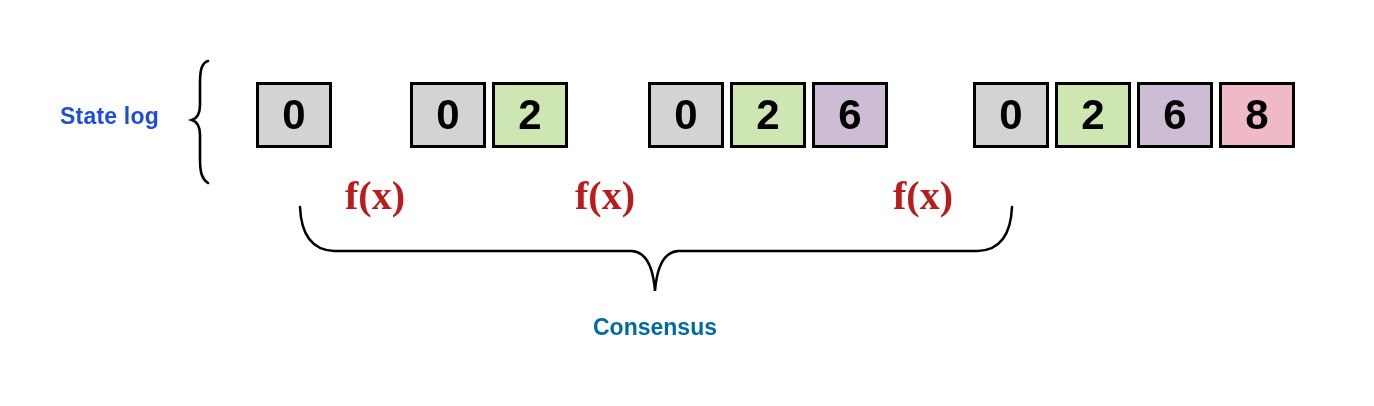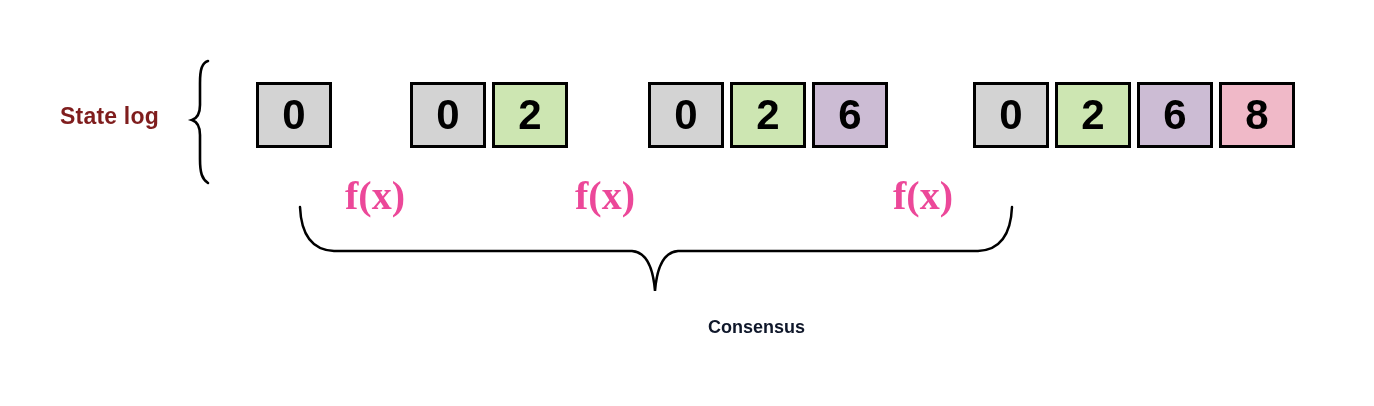--- a/index.html
+++ b/index.html
@@ -15,21 +15,21 @@
     background: #ffffff;
     overflow: hidden;
   }
   .state-log-label {
     position: absolute;
     left: 60px;
     top: 103px;
     width: 116px;
     font-size: 23px;
     font-weight: bold;
-    color: #7f1d1d;
+    color: #1d4ed8;
     letter-spacing: 0.2px;
   }
   .brace-left {
     position: absolute;
     left: 186px;
     top: 55px;
   }
   .group {
     position: absolute;
     top: 82px;
@@ -53,41 +53,41 @@
     color: #000000;
     line-height: 1;
   }
   .fx {
     position: absolute;
     top: 172px;
     transform: translateX(-50%);
     font-family: "Liberation Serif", serif;
     font-weight: bold;
     font-size: 40px;
-    color: #ec4899;
+    color: #b91c1c;
     white-space: nowrap;
     text-align: right;
   }
   .fx-1 { left: 375px; }
   .fx-2 { left: 605px; }
   .fx-3 { left: 923px; }
   .brace-bottom {
     position: absolute;
     left: 295px;
     top: 200px;
   }
   .consensus {
     position: absolute;
     left: 505px;
     top: 312px;
     width: 300px;
-    text-align: right;
-    font-size: 18px;
+    text-align: center;
+    font-size: 23px;
     font-weight: bold;
-    color: #0f172a;
+    color: #0369a1;
     line-height: 31px;
   }
 </style>
 </head>
 <body>
 
 <div class="canvas">
 
   <div class="state-log-label">State log</div>
 

